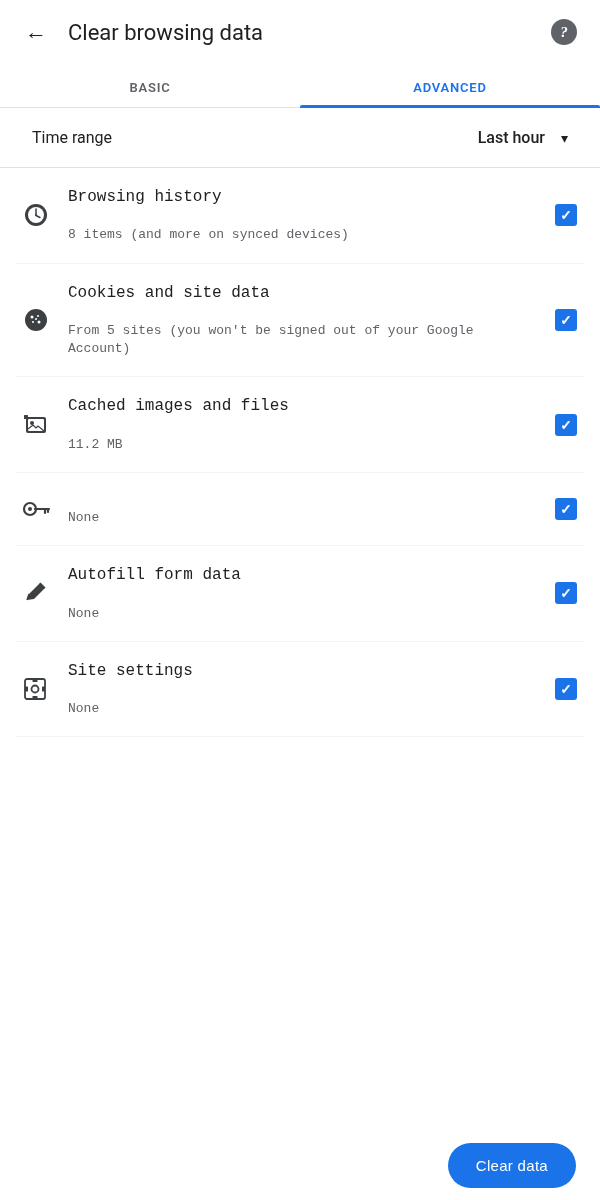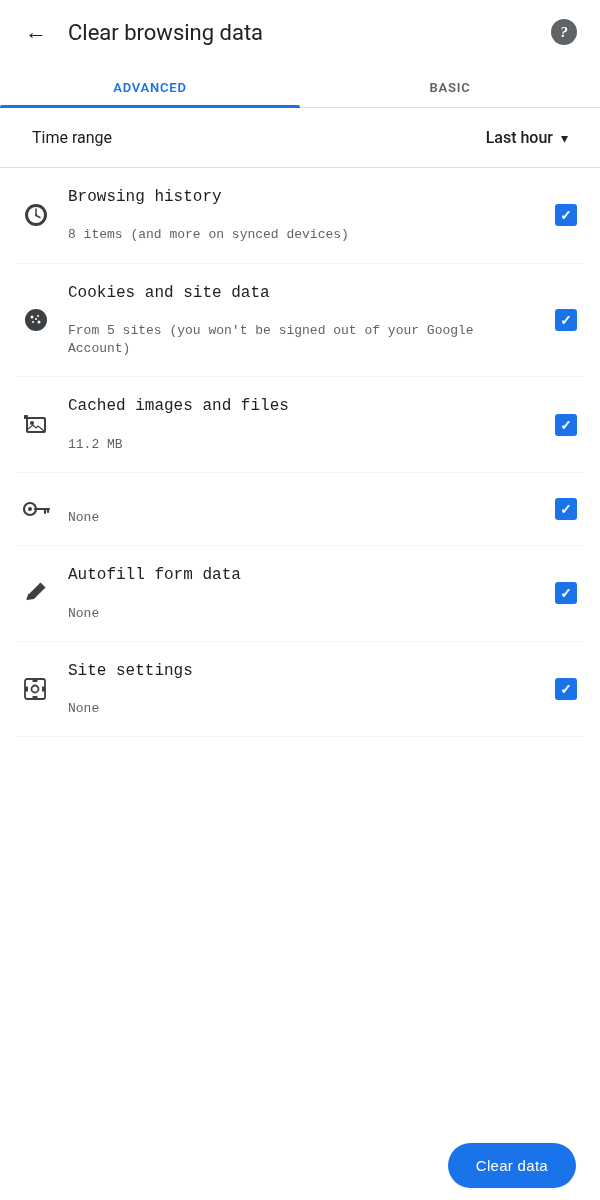--- a/index.html
+++ b/index.html
@@ -116,21 +116,21 @@
 
     .time-range-label {
       flex: 1;
       font-size: 16px;
       color: #202124;
     }
 
     .time-range-value {
       display: flex;
       align-items: center;
-      gap: 8px;
+      gap: 16px;
       cursor: pointer;
       font-size: 16px;
       font-weight: 500;
       color: #202124;
     }
 
     .dropdown-arrow {
       font-size: 14px;
       color: #202124;
     }
@@ -234,25 +234,25 @@
   </div>
   <span class="header-title">Clear browsing data</span>
   <div class="help-btn">
     <div class="help-icon">
       <span>?</span>
     </div>
   </div>
 </div>
 
 <div class="tabs">
+  <div class="tab">
+    <span>BASIC</span>
+  </div>
   <div class="tab active">
     <span>ADVANCED</span>
-  </div>
-  <div class="tab">
-    <span>BASIC</span>
   </div>
 </div>
 
 <div class="time-range-row">
   <span class="time-range-label">Time range</span>
   <div class="time-range-value">
     <span>Last hour</span>
     <span class="dropdown-arrow">▾</span>
   </div>
 </div>

